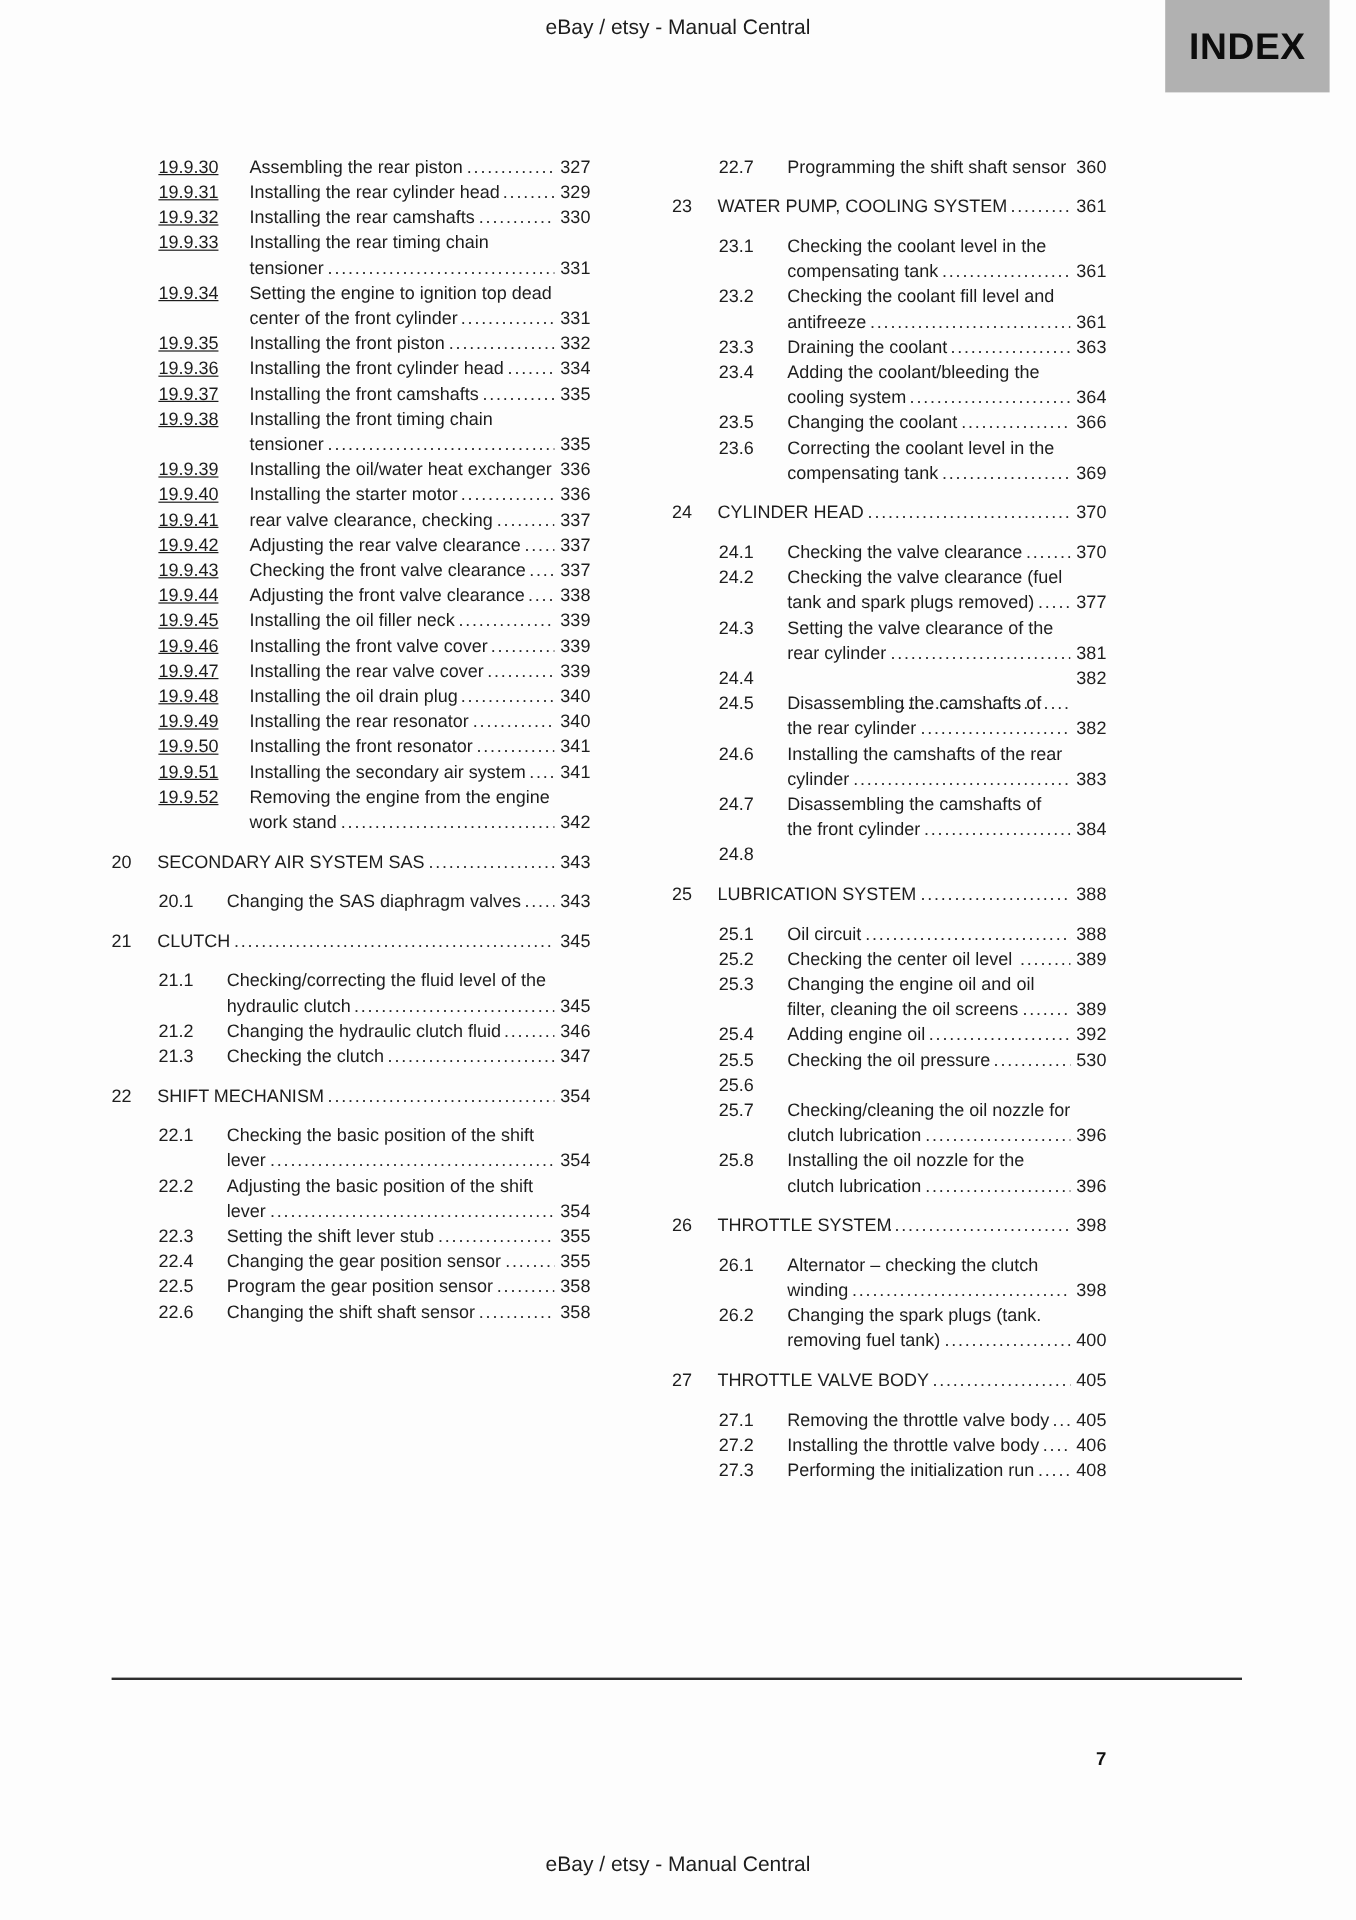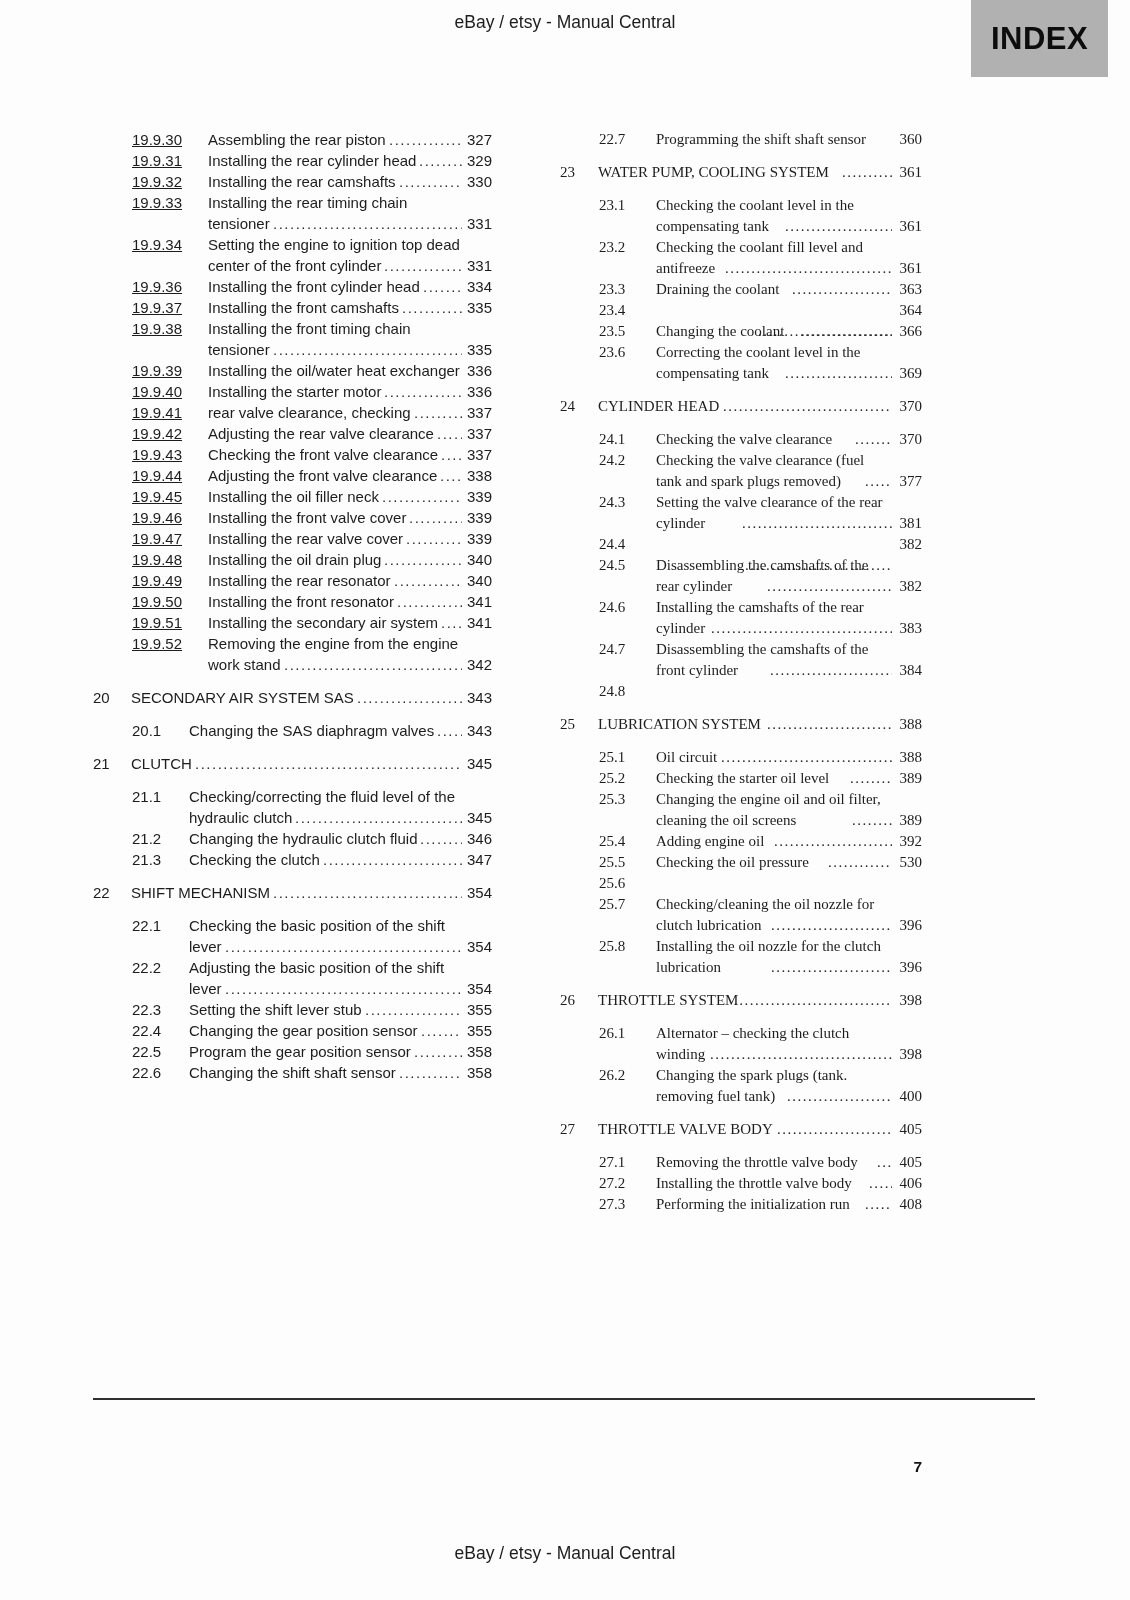--- a/index.html
+++ b/index.html
@@ -42,21 +42,21 @@
   }
 
   .content {
     position: absolute;
     top: 129px;
     left: 93px;
     display: flex;
   }
   .col { font-size: 15px; line-height: 21px; }
   .col-left  { width: 399px; margin-right: 68px; }
-  .col-right { width: 362px; font-family: Liberation Serif, serif; }
+  .col-right { width: 362px; }
 
   .toc-row { display: flex; align-items: flex-start; }
   .toc-row.level-1 { margin: 12px 0; }
   .toc-row.level-2, .toc-row.level-3 { padding-left: 39px; }
 
   .toc-num { flex: 0 0 auto; }
   .level-1 .toc-num { width: 38px; }
   .level-2 .toc-num { width: 57px; }
   .level-3 .toc-num { width: 76px; text-decoration: underline; }
 
@@ -140,20 +140,24 @@
         </div>
         <div class="toc-row level-3">
           <span class="toc-num">19.9.33</span>
           <span class="toc-body"><span class="toc-title">Installing the rear timing chain tensioner</span><span class="toc-marker"></span><span class="toc-dots" style="left: 65px; top: 23px; width: 189px;"></span><span class="toc-page">331</span></span>
         </div>
         <div class="toc-row level-3">
           <span class="toc-num">19.9.34</span>
           <span class="toc-body"><span class="toc-title">Setting the engine to ignition top dead center of the front cylinder</span><span class="toc-marker"></span><span class="toc-dots" style="left: 176px; top: 23px; width: 78px;"></span><span class="toc-page">331</span></span>
         </div>
         <div class="toc-row level-3">
+          <span class="toc-num">19.9.35</span>
+          <span class="toc-body"><span class="toc-title">Installing the front piston</span><span class="toc-marker"></span><span class="toc-dots" style="left: 166px; top: 2px; width: 88px;"></span><span class="toc-page">332</span></span>
+        </div>
+        <div class="toc-row level-3">
           <span class="toc-num">19.9.36</span>
           <span class="toc-body"><span class="toc-title">Installing the front cylinder head</span><span class="toc-marker"></span><span class="toc-dots" style="left: 215px; top: 2px; width: 39px;"></span><span class="toc-page">334</span></span>
         </div>
         <div class="toc-row level-3">
           <span class="toc-num">19.9.37</span>
           <span class="toc-body"><span class="toc-title">Installing the front camshafts</span><span class="toc-marker"></span><span class="toc-dots" style="left: 194px; top: 2px; width: 60px;"></span><span class="toc-page">335</span></span>
         </div>
         <div class="toc-row level-3">
           <span class="toc-num">19.9.38</span>
           <span class="toc-body"><span class="toc-title">Installing the front timing chain tensioner</span><span class="toc-marker"></span><span class="toc-dots" style="left: 65px; top: 23px; width: 189px;"></span><span class="toc-page">335</span></span>
@@ -283,21 +287,21 @@
         <div class="toc-row level-2">
           <span class="toc-num">23.2</span>
           <span class="toc-body"><span class="toc-title">Checking the coolant fill level and antifreeze</span><span class="toc-marker"></span><span class="toc-dots" style="left: 69px; top: 23px; width: 167px;"></span><span class="toc-page">361</span></span>
         </div>
         <div class="toc-row level-2">
           <span class="toc-num">23.3</span>
           <span class="toc-body"><span class="toc-title">Draining the coolant</span><span class="toc-marker"></span><span class="toc-dots" style="left: 136px; top: 2px; width: 100px;"></span><span class="toc-page">363</span></span>
         </div>
         <div class="toc-row level-2">
           <span class="toc-num">23.4</span>
-          <span class="toc-body"><span class="toc-marker"></span><span class="toc-dots" style="left: 102px; top: 23px; width: 134px;"></span><span class="toc-page">364</span></span>
+          <span class="toc-body"><span class="toc-title">Adding the coolant/bleeding the cooling system</span><span class="toc-marker"></span><span class="toc-dots" style="left: 102px; top: 23px; width: 134px;"></span><span class="toc-page">364</span></span>
         </div>
         <div class="toc-row level-2">
           <span class="toc-num">23.5</span>
           <span class="toc-body"><span class="toc-title">Changing the coolant</span><span class="toc-marker"></span><span class="toc-dots" style="left: 145px; top: 2px; width: 91px;"></span><span class="toc-page">366</span></span>
         </div>
         <div class="toc-row level-2">
           <span class="toc-num">23.6</span>
           <span class="toc-body"><span class="toc-title">Correcting the coolant level in the compensating tank</span><span class="toc-marker"></span><span class="toc-dots" style="left: 129px; top: 23px; width: 107px;"></span><span class="toc-page">369</span></span>
         </div>
         <div class="toc-row level-1">
@@ -338,21 +342,21 @@
         <div class="toc-row level-1">
           <span class="toc-num">25</span>
           <span class="toc-body"><span class="toc-title">LUBRICATION SYSTEM</span><span class="toc-marker"></span><span class="toc-dots" style="left: 169px; top: 2px; width: 125px;"></span><span class="toc-page">388</span></span>
         </div>
         <div class="toc-row level-2">
           <span class="toc-num">25.1</span>
           <span class="toc-body"><span class="toc-title">Oil circuit</span><span class="toc-marker"></span><span class="toc-dots" style="left: 65px; top: 2px; width: 171px;"></span><span class="toc-page">388</span></span>
         </div>
         <div class="toc-row level-2">
           <span class="toc-num">25.2</span>
-          <span class="toc-body"><span class="toc-title">Checking the starter oil level</span><span class="toc-marker"></span><span class="toc-dots" style="left: 194px; top: 2px; width: 42px;"></span><span class="toc-page">389</span></span>
+          <span class="toc-body"><span class="toc-title">Checking the center oil level</span><span class="toc-marker"></span><span class="toc-dots" style="left: 194px; top: 2px; width: 42px;"></span><span class="toc-page">389</span></span>
         </div>
         <div class="toc-row level-2">
           <span class="toc-num">25.3</span>
           <span class="toc-body"><span class="toc-title">Changing the engine oil and oil filter, cleaning the oil screens</span><span class="toc-marker"></span><span class="toc-dots" style="left: 196px; top: 23px; width: 40px;"></span><span class="toc-page">389</span></span>
         </div>
         <div class="toc-row level-2">
           <span class="toc-num">25.4</span>
           <span class="toc-body"><span class="toc-title">Adding engine oil</span><span class="toc-marker"></span><span class="toc-dots" style="left: 118px; top: 2px; width: 118px;"></span><span class="toc-page">392</span></span>
         </div>
         <div class="toc-row level-2">

